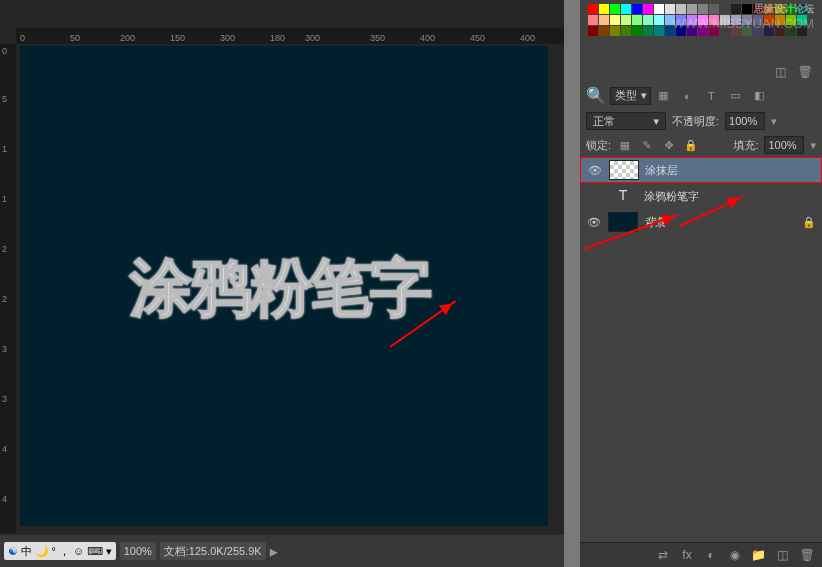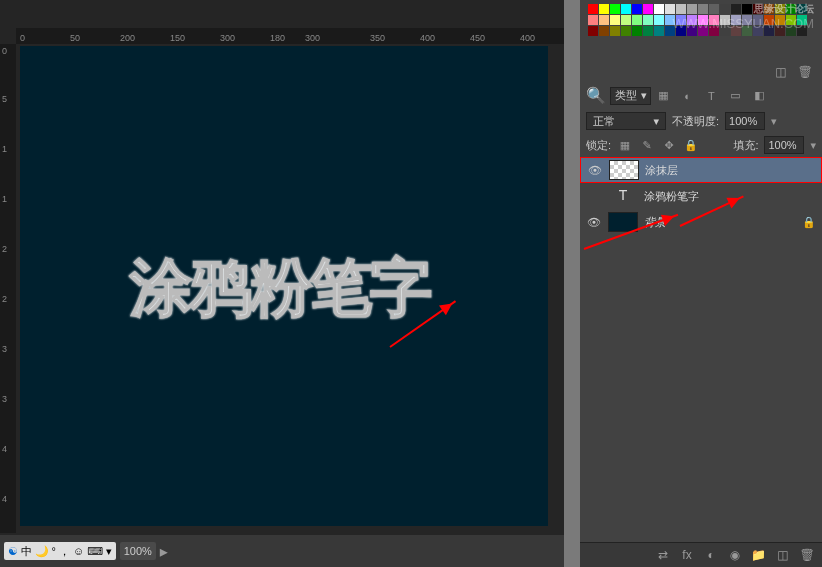--- a/index.html
+++ b/index.html
@@ -118,20 +118,21 @@
       <span style="color:#06c">☯</span>
       <span>中</span>
       <span>🌙</span>
       <span>°</span>
       <span>，</span>
       <span>☺</span>
       <span>⌨</span>
       <span>▾</span>
     </div>
     <div class="status-seg dark">100%</div>
+    <div class="status-seg dark">文档:125.0K/255.9K</div>
     <span style="color:#999">▸</span>
   </div>
 </div>
 
 <div class="right-panels">
   <div class="swatches-panel">
     <div class="watermark">思缘设计论坛</div>
     <div class="watermark-url">WWW.MISSYUAN.COM</div>
     <div class="swatches-grid" id="swatches">
         <div class="swatch" style="background: rgb(255, 0, 0);"></div>

